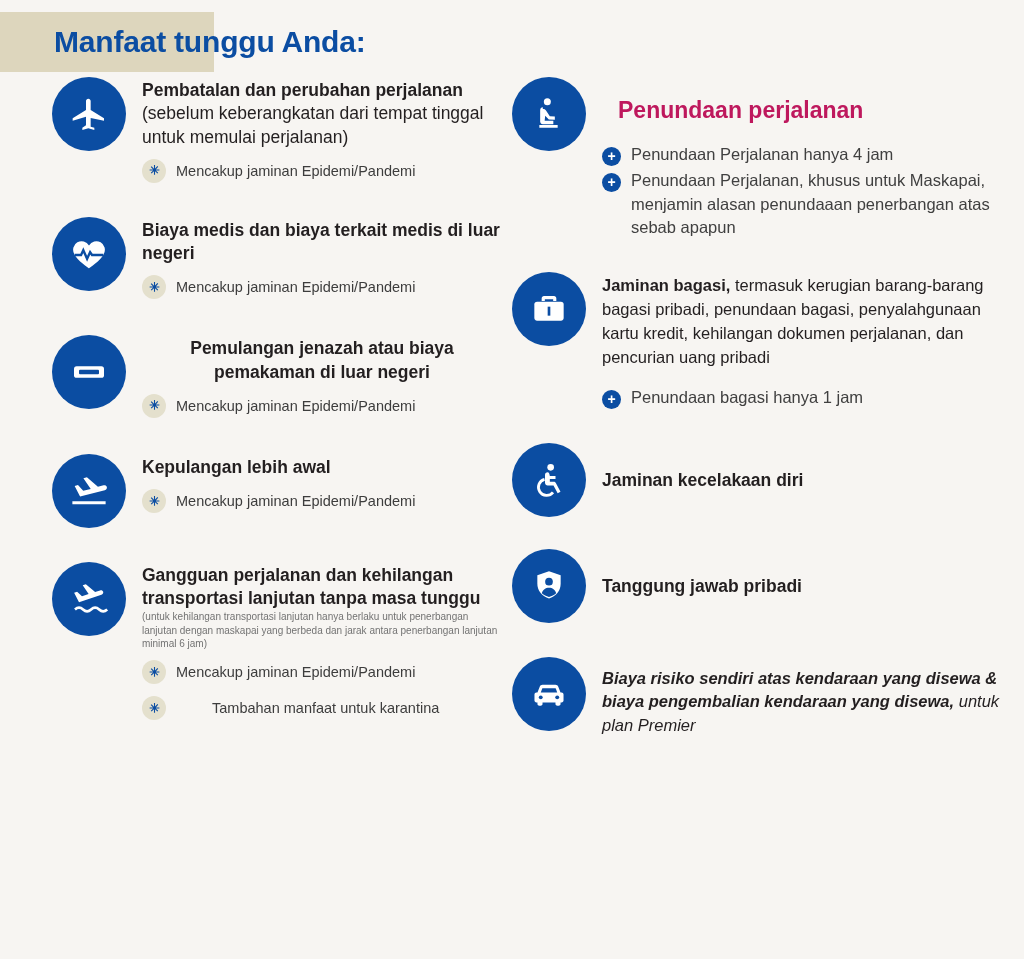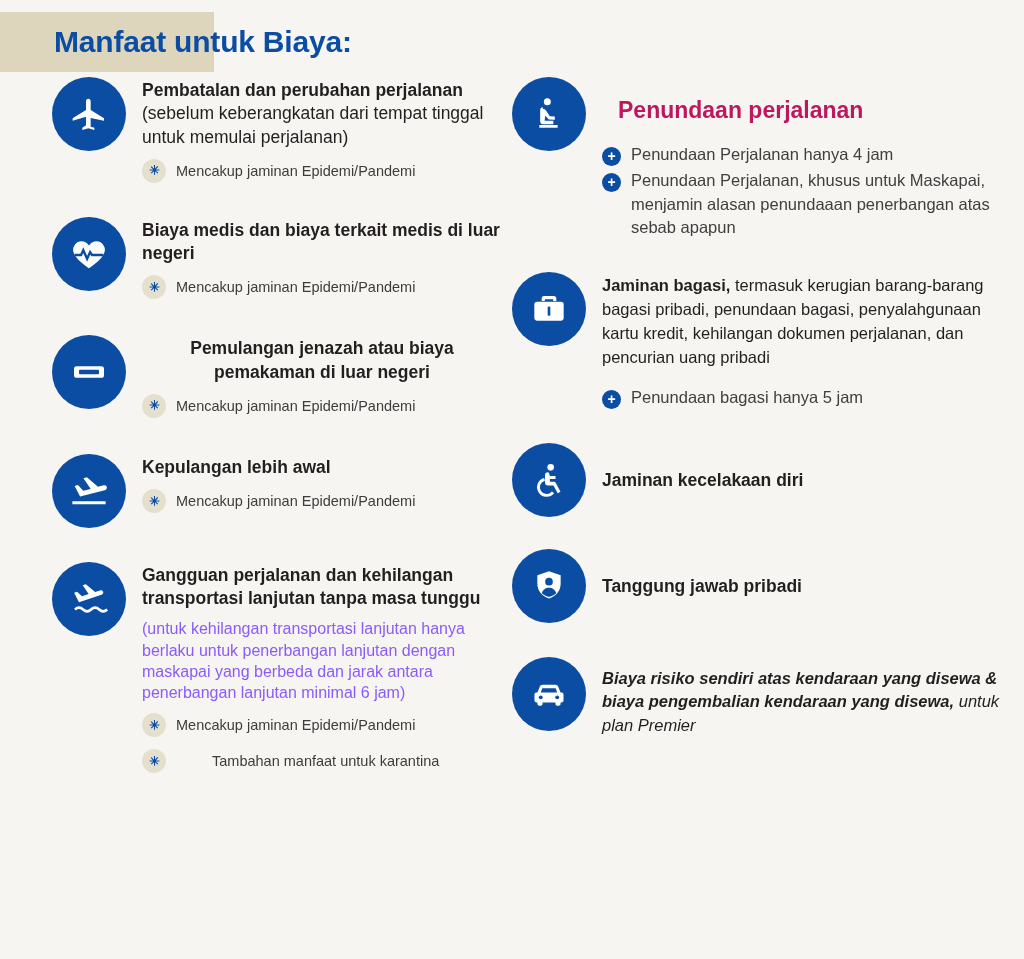--- a/index.html
+++ b/index.html
@@ -81,24 +81,23 @@
   }
   .benefit-title {
     font-size: 17.5px;
     line-height: 1.33;
     color: #231f20;
     margin: 0;
   }
   .benefit-title b { font-weight: bold; }
   .benefit-title .reg { font-weight: normal; }
   .benefit-note {
-    font-size: 16px;
+    font-size: 10px;
     line-height: 1.33;
-    color: #8b5cf6;
-    margin-top: 8px;
+    color: #737373;
   }
 
   
   .epidemic {
     display: flex;
     align-items: center;
     margin-top: 10px;
   }
   .epidemic .star {
     flex: 0 0 auto;
@@ -166,21 +165,21 @@
   }
   .v-center { display: flex; align-items: center; min-height: 74px; }
 </style>
 </head>
 <body>
 
 <div class="page">
 
   <div class="heading-wrap">
     <div class="heading-band"></div>
-    <div class="heading-text">Manfaat untuk Biaya:</div>
+    <div class="heading-text">Manfaat tunggu Anda:</div>
   </div>
 
   <div class="col col-left">
 
     <div class="benefit" style="margin-top:0;">
       <div class="icon-badge">
         <svg width="40" height="40" viewBox="0 0 24 24" fill="#ffffff">
           <path d="M21 16.1v-1.6l-8-4.9V4.2c0-.8-.6-1.4-1.4-1.4S10.2 3.4 10.2 4.2v5.4l-8 4.9v1.6l8-2.5v5.2l-2.2 1.5v1.3l3.6-1 3.6 1v-1.3L13 19.6v-5.2l8 1.7z"></path>
         </svg>
       </div>
@@ -319,21 +318,21 @@
           <path d="M9 4.2h6c.8 0 1.4.6 1.4 1.4v1.6h-1.9V6.1H9.5v1.1H7.6V5.6c0-.8.6-1.4 1.4-1.4z"></path>
           <rect x="3.2" y="7.6" width="17.6" height="11.4" rx="1.7"></rect>
           <rect x="11.2" y="10.6" width="1.6" height="5.4" fill="#0b4da2"></rect>
         </svg>
       </div>
       <div class="benefit-body">
         <p class="rtext"><b>Jaminan bagasi,</b><span> termasuk kerugian barang-barang bagasi pribadi, penundaan bagasi, penyalahgunaan kartu kredit, kehilangan dokumen perjalanan, dan pencurian uang pribadi</span></p>
         <div class="plus-list" style="margin-top:16px;">
           <div class="plus-item">
             <span class="plus">+</span>
-            <span class="ptxt">Penundaan bagasi hanya 5 jam</span>
+            <span class="ptxt">Penundaan bagasi hanya 1 jam</span>
           </div>
         </div>
       </div>
     </div>
 
     <div class="benefit" style="margin-top:30px;">
       <div class="icon-badge">
         <svg width="40" height="40" viewBox="0 0 24 24" fill="#ffffff">
           <circle cx="13" cy="4.4" r="2"></circle>
           <path d="M11.2 7.4c-.9 0-1.6.7-1.6 1.6v4.7c0 .9.7 1.6 1.6 1.6h3.5l2.5 4.6 1.7-.9-2.8-5.2c-.3-.5-.7-.7-1.2-.7h-2.4v-1.7h3.4V9.6h-3.4c-.2-1.3-.6-2.2-1.3-2.2z"></path>

